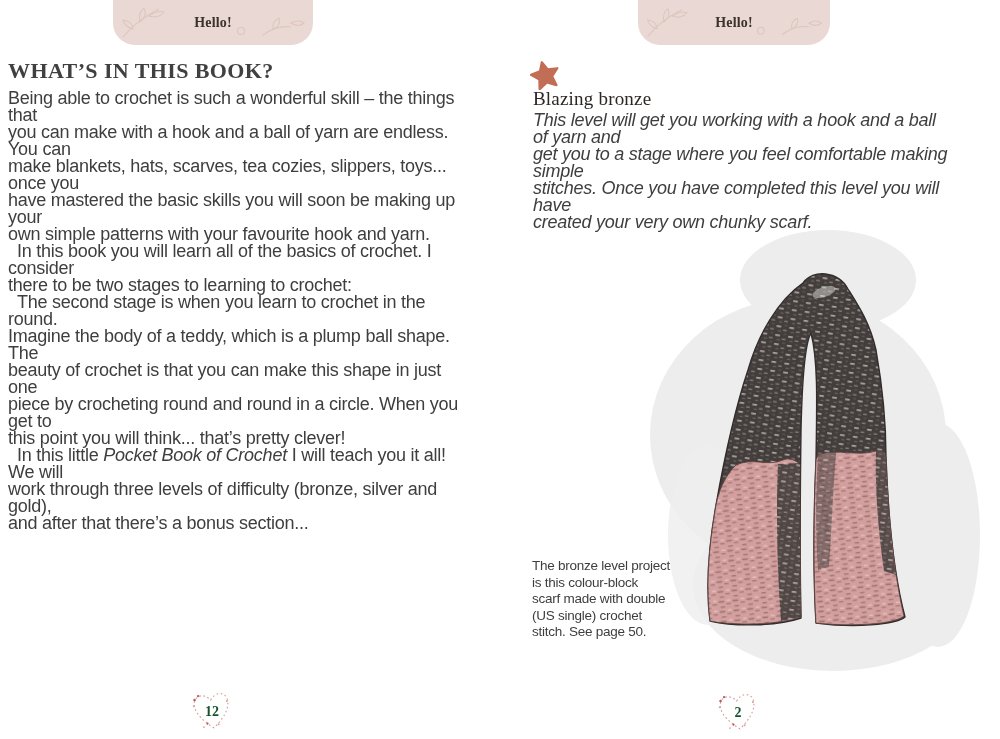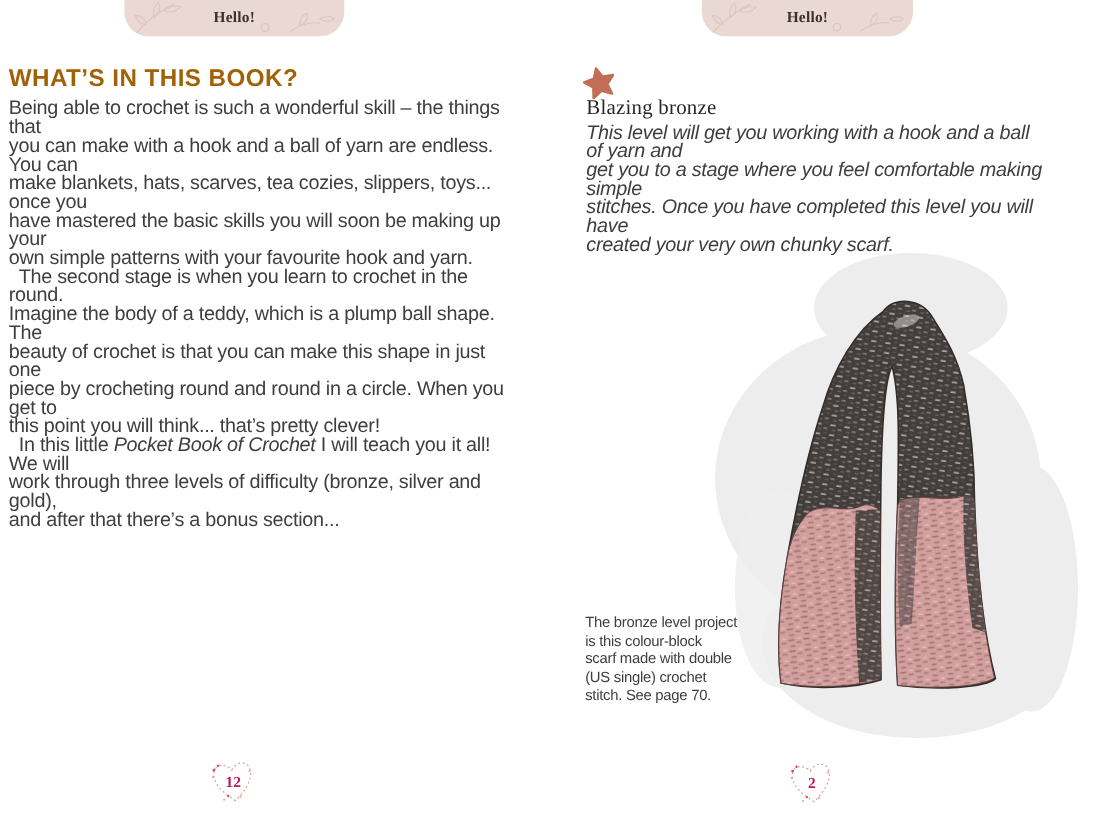--- a/index.html
+++ b/index.html
@@ -2,37 +2,37 @@
 <html><head>
 <meta charset="utf-8">
 <style>
   html,body{margin:0;padding:0;background:#ffffff;}
   .spread{
     position:relative;width:1000px;height:739px;background:#ffffff;
     font-family:"Liberation Sans","DejaVu Sans",sans-serif;overflow:hidden;
   }
   
   .tab{
-    position:absolute;top:0;height:33px;background:#ead8d4;
+    position:absolute;top:0;height:45px;background:#ead8d4;
     border-radius:0 0 22px 22px;overflow:hidden;
     display:flex;align-items:center;justify-content:center;
   }
   .tab-left{left:113px;width:200px;}
   .tab-right{left:638px;width:192px;}
   .tab-doodle{position:absolute;left:0;top:0;width:100%;height:100%;}
   .tab-label{
     position:relative;z-index:2;
     font-family:"Liberation Serif","DejaVu Serif",serif;font-weight:bold;
     font-size:14px;color:#3b322e;letter-spacing:.2px;
   }
   
   .heading-left{
     position:absolute;left:8px;top:58px;margin:0;
-    font-family:Liberation Sans, sans-serif;font-weight:bold;
-    font-size:22px;letter-spacing:.4px;color:#a16207;
+    font-family:Liberation Serif, serif;font-weight:bold;
+    font-size:22px;letter-spacing:.4px;color:#404040;
   }
   .body-left{position:absolute;left:8px;top:90px;width:452px;}
   .para{
     margin:0;white-space:pre-line;
     font-size:18px;line-height:17px;letter-spacing:-.25px;color:#3e3e3e;
   }
   .indent{text-indent:9px;}
   .it{font-style:italic;}
   
   .star-wrap{position:absolute;left:530px;top:60px;width:30px;height:30px;}
@@ -47,21 +47,21 @@
   .illustration{position:absolute;left:648px;top:205px;width:332px;height:470px;}
   
   .pageno{position:absolute;width:52px;height:46px;}
   .pageno-left{left:186px;top:688px;}
   .pageno-right{left:712px;top:689px;}
   .pageno svg{position:absolute;left:0;top:0;}
   .pageno .num{
     position:absolute;left:0;top:0;width:100%;height:100%;
     display:flex;align-items:center;justify-content:center;
     font-family:"Liberation Serif","DejaVu Serif",serif;font-weight:bold;
-    font-size:14px;color:#be185d;padding-top:1px;box-sizing:border-box;
+    font-size:14px;color:#14532d;padding-top:1px;box-sizing:border-box;
   }
 </style>
 </head>
 <body>
 
 <div class="spread">
 
   <div class="tab tab-left">
     <svg class="tab-doodle" viewBox="0 0 200 31" fill="none" stroke="#dcc3bc" stroke-width="1.1" opacity="0.85">
       <path d="M10,30 C20,18 30,10 46,2"></path>
@@ -91,20 +91,22 @@
   </div>
 
   <h1 class="heading-left">WHAT’S IN THIS BOOK?</h1>
 
   <div class="body-left">
     <p class="para">Being able to crochet is such a wonderful skill – the things that
 you can make with a hook and a ball of yarn are endless. You can
 make blankets, hats, scarves, tea cozies, slippers, toys... once you
 have mastered the basic skills you will soon be making up your
 own simple patterns with your favourite hook and yarn.</p>
+    <p class="para indent">In this book you will learn all of the basics of crochet. I consider
+there to be two stages to learning to crochet:</p>
     <p class="para indent">The second stage is when you learn to crochet in the round.
 Imagine the body of a teddy, which is a plump ball shape. The
 beauty of crochet is that you can make this shape in just one
 piece by crocheting round and round in a circle. When you get to
 this point you will think... that’s pretty clever!</p>
     <p class="para indent"><span>In this little </span><span class="it">Pocket Book of Crochet</span><span> I will teach you it all! We will
 work through three levels of difficulty (bronze, silver and gold),
 and after that there’s a bonus section...</span></p>
   </div>
 
@@ -186,21 +188,21 @@
 
       <ellipse cx="176" cy="87" rx="12" ry="5" fill="#eeebe8" opacity="0.45" transform="rotate(-18 176 87)"></ellipse>
     </svg>
   </div>
 
   <div class="caption">
     <p class="para">The bronze level project
 is this colour-block
 scarf made with double
 (US single) crochet
-stitch. See page 70.</p>
+stitch. See page 50.</p>
   </div>
 
   <div class="pageno pageno-left">
     <svg viewBox="0 0 52 46" width="52" height="46">
       <g transform="rotate(-7 26 23)">
         <path d="M26,40 C12,29 7,19 10,11 C13,5 21,5 26,12 C31,5 39,5 42,11 C45,19 40,29 26,40 Z" fill="none" stroke="#cf9a92" stroke-width="1.1" stroke-dasharray="1.6 2.6"></path>
         <circle cx="10" cy="10" r="1.3" fill="#c4525c"></circle>
         <circle cx="14" cy="6.5" r="1.1" fill="#c4525c"></circle>
         <circle cx="8.5" cy="16" r="1" fill="#d8a79f"></circle>
         <circle cx="20" cy="35" r="1.1" fill="#c4525c"></circle>

